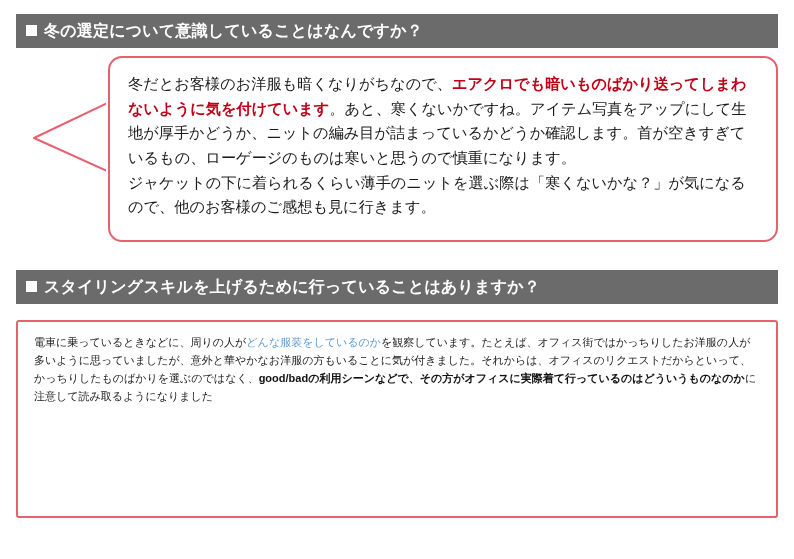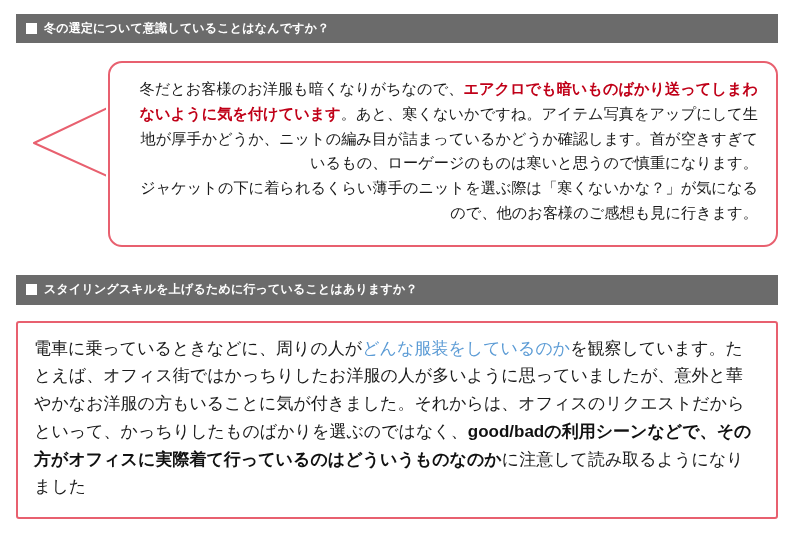--- a/index.html
+++ b/index.html
@@ -20,45 +20,44 @@
     height: 559px;
     box-sizing: border-box;
     padding: 14px 16px 0 16px;
   }
 
   
   .heading-bar {
     background: #6b6b6b;
     color: #ffffff;
     font-weight: bold;
-    font-size: 12px;
+    font-size: 16px;
     line-height: 1.2;
     padding: 7px 10px 8px 10px;
     letter-spacing: 0.2px;
     white-space: nowrap;
     display: flex;
     align-items: center;
   }
   .heading-bar .sq {
     display: inline-block;
     width: 11px;
     height: 11px;
     background: #ffffff;
     margin-right: 7px;
     flex: none;
   }
 
   
   .balloon-wrap {
     position: relative;
-    margin-top: 18px;
+    margin-top: 8px;
     padding-left: 92px;
     height: 200px;
     box-sizing: border-box;
-    text-align: right;
   }
   .balloon {
     position: relative;
     border: 2px solid #e8606f;
     border-radius: 14px;
     background: #ffffff;
     padding: 14px 18px 14px 18px;
     font-size: 15.2px;
     line-height: 1.62;
     color: #1a1a1a;
@@ -83,21 +82,21 @@
     margin: 0;
   }
 
   
   .answer-box {
     margin-top: 16px;
     border: 2px solid #e8606f;
     border-radius: 3px;
     background: #ffffff;
     padding: 12px 16px 14px 16px;
-    font-size: 17px;
+    font-size: 11px;
     line-height: 1.63;
     box-sizing: border-box;
     height: 198px;
   }
   .hl-blue {
     color: #5b9bd5;
   }
   .bold-dark {
     font-weight: bold;
     color: #111111;

